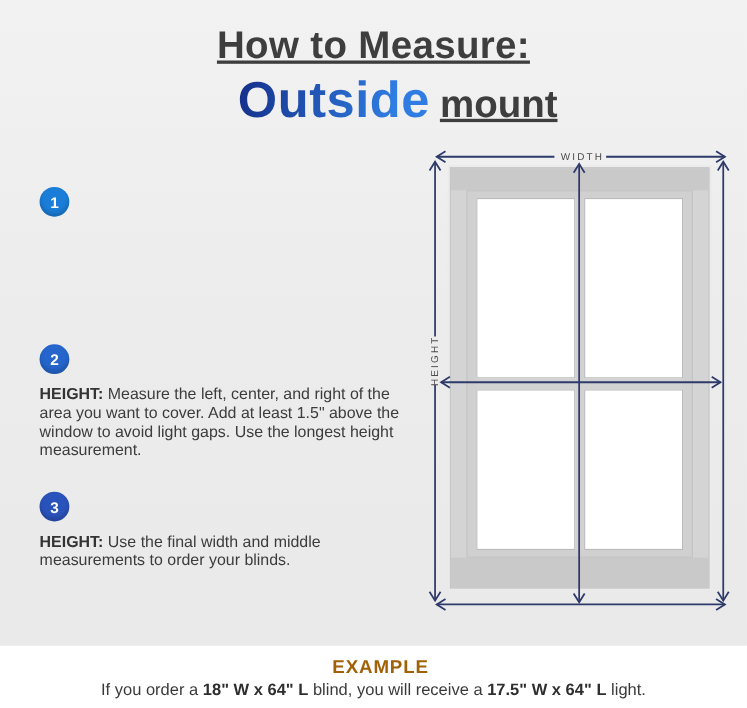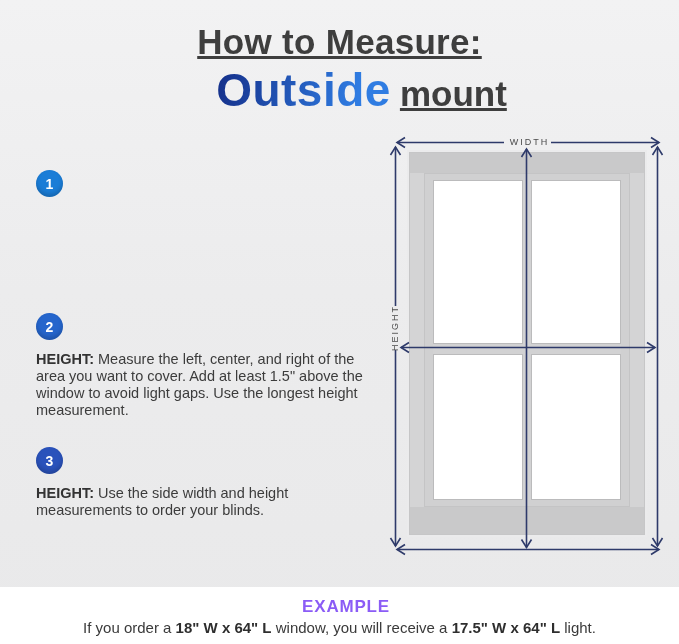--- a/index.html
+++ b/index.html
@@ -100,21 +100,21 @@
   <section>
     <div class="step step-1">
       <div class="badge" style="background-color: rgb(26, 125, 215);">1</div>
     </div>
     <div class="step step-2">
       <div class="badge" style="background-color: rgb(37, 101, 204);">2</div>
       <p><strong>HEIGHT:</strong><span> Measure the left, center, and right of the area you want to cover. Add at least 1.5" above the window to avoid light gaps. Use the longest height measurement.</span></p>
     </div>
     <div class="step step-3">
       <div class="badge" style="background-color: rgb(42, 82, 187);">3</div>
-      <p><strong>HEIGHT:</strong><span> Use the side width and height measurements to order your blinds.</span></p>
+      <p><strong>HEIGHT:</strong><span> Use the final width and middle measurements to order your blinds.</span></p>
     </div>
   </section>
 
   <section class="diagram">
     <div class="win">
       <div class="win-head"></div>
       <div class="win-sill"></div>
       <div class="sash">
         <div class="panes">
           <div class="pane"></div>
@@ -164,17 +164,17 @@
           <path d="M265,214.5 L273,219.5 L265,224.5"></path>
         </g>
       </g>
     </svg>
 
     <div class="lbl-width">WIDTH</div>
     <div class="lbl-height">HEIGHT</div>
   </section>
 
   <footer class="footer">
-    <div class="ex-head" style="color: #8b5cf6; padding-left: 13px;">EXAMPLE</div>
-    <p class="ex-line"><span>If you order a </span><b>18" W x 64" L</b><span> window, you will receive a </span><b>17.5" W x 64" L</b><span> light.</span></p>
+    <div class="ex-head" style="color: #a16207; padding-left: 13px;">EXAMPLE</div>
+    <p class="ex-line"><span>If you order a </span><b>18" W x 64" L</b><span> blind, you will receive a </span><b>17.5" W x 64" L</b><span> light.</span></p>
   </footer>
 
 </div>
 
 </body></html>

